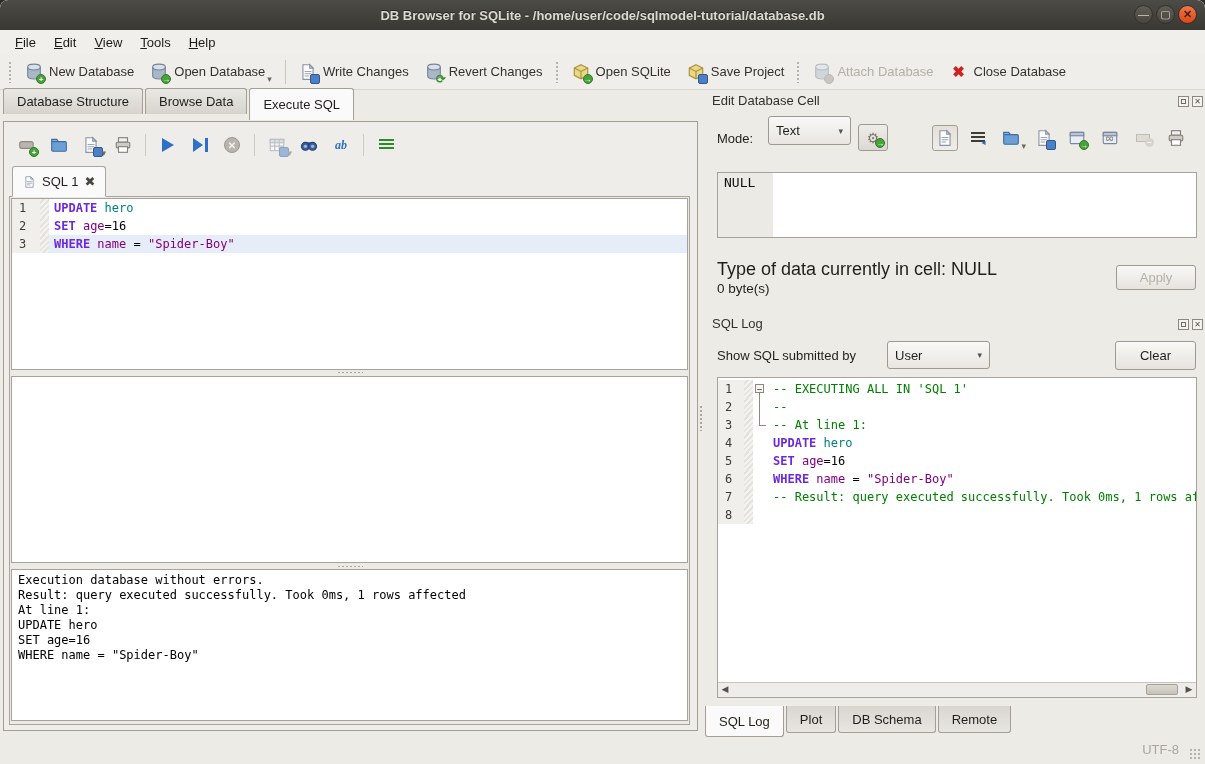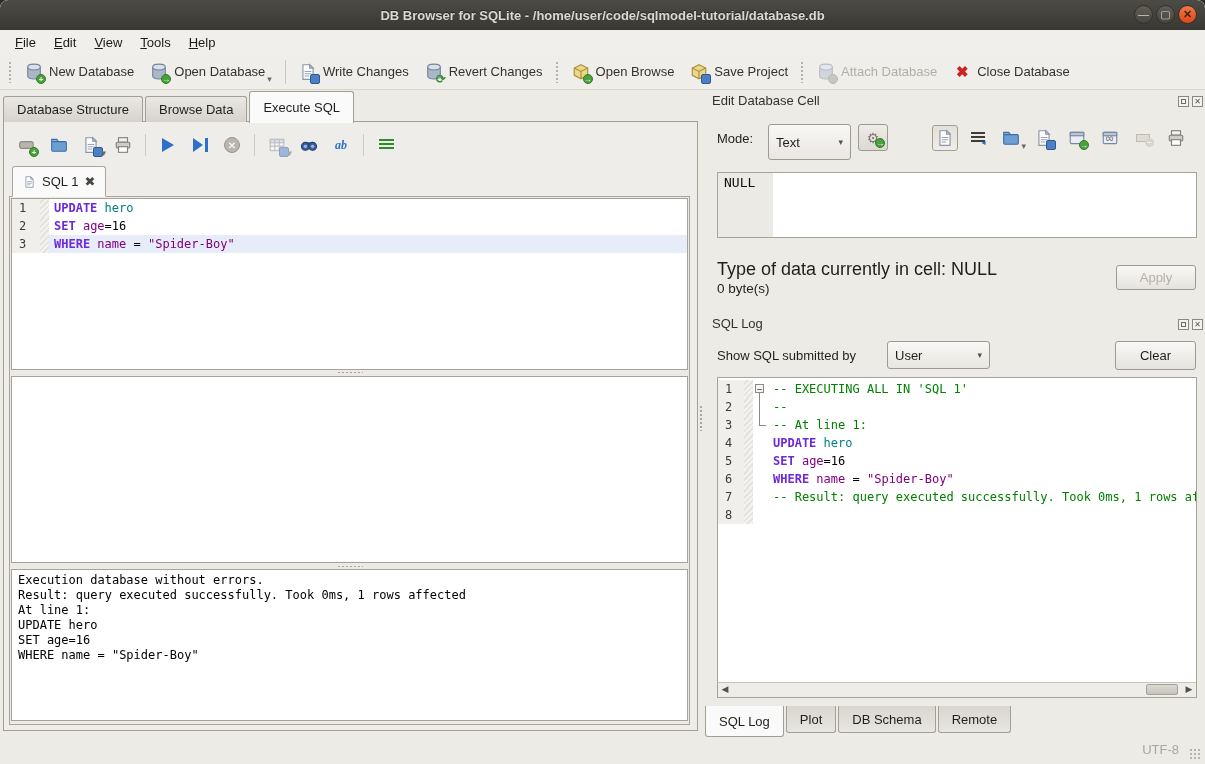--- a/index.html
+++ b/index.html
@@ -35,21 +35,21 @@
   .i{position:relative;width:18px;height:18px;display:inline-block;flex:none;}
   .i svg{position:absolute;left:0;top:0;width:100%;height:100%;}
   .badge{position:absolute;right:-3px;bottom:-3px;width:10px;height:10px;border-radius:50%;
     background:#4aa23c;border:1px solid #2f7a26;color:#fff;font:bold 8px/9px "Liberation Sans",sans-serif;
     text-align:center;box-sizing:border-box;}
   .badge.blue{background:#4d7fc4;border-color:#2c5a94;border-radius:2px;}
   .badge.gray{background:#9a958c;border-color:#7a766d;}
   .badge.plain{background:none;border:none;color:#3b9333;font:bold 12px/10px "Liberation Sans",sans-serif;}
   .xicon{font:bold 15px/18px "Liberation Sans",sans-serif;color:#cc2222;width:18px;text-align:center;display:inline-block;}
   
-  #maintabs{position:absolute;left:3px;top:88px;height:34px;display:flex;align-items:flex-end;z-index:3;}
+  #maintabs{position:absolute;left:3px;top:88px;height:34px;display:flex;z-index:3;}
   .mtab{height:25px;padding:0 13px;display:inline-flex;align-items:center;font-size:13px;color:#211f1b;
     background:linear-gradient(#eae8e4,#d6d3cd);border:1px solid #a49e95;border-bottom:none;
     border-radius:3px 3px 0 0;margin-right:2px;}
   .mtab.active{height:31px;background:#fbfafa;margin-bottom:-1px;z-index:4;position:relative;}
   
   #left-outer{position:absolute;left:3px;top:121px;width:695px;height:610px;
     border:1px solid #a49e95;background:#efede9;box-sizing:border-box;}
   #inner-frame{position:absolute;left:9px;top:196px;width:681px;height:529px;
     border:1px solid #aaa49b;box-sizing:border-box;background:#eceae5;}
   
@@ -258,21 +258,21 @@
       <span>Revert Changes</span>
     </div>
     <div class="tb-handle"></div>
     <div class="tb-btn">
       <span class="i">
           <svg>
             <use href="#s-cube"></use>
           </svg>
           <span class="badge">→</span>
         </span>
-      <span>Open Browse</span>
+      <span>Open SQLite</span>
     </div>
     <div class="tb-btn">
       <span class="i">
           <svg>
             <use href="#s-cube"></use>
           </svg>
           <span class="badge blue"></span>
         </span>
       <span>Save Project</span>
     </div>
@@ -426,21 +426,21 @@
   <div class="dock-btns" style="left:1178px;top:96px">
     <div class="dbtn">
         <span class="sq"></span>
       </div>
     <div class="dbtn">
         <span class="x">✕</span>
       </div>
   </div>
 
   <div class="lab" style="left:717px;top:131px">Mode:</div>
-  <div class="select" style="left:768px;top:124px;width:83px;height:36px">
+  <div class="select" style="left:768px;top:116px;width:83px;height:29px">
     <span>Text</span>
       <span class="arr">▾</span>
   </div>
   <div class="gearbtn" style="left:858px;top:124px">
     <span class="gear">⚙<span class="badge">→</span></span>
   </div>
 
   <div id="cell-icons">
     <div class="ci pressed">
       <span class="i">

